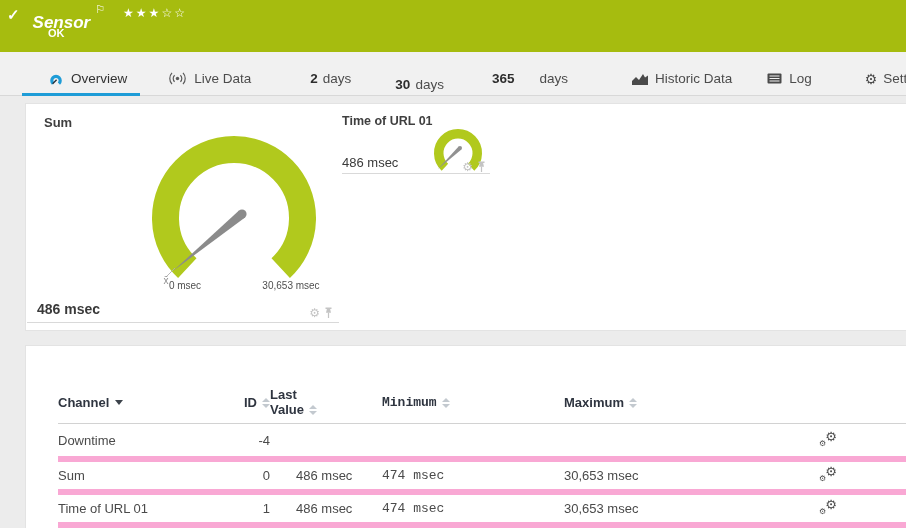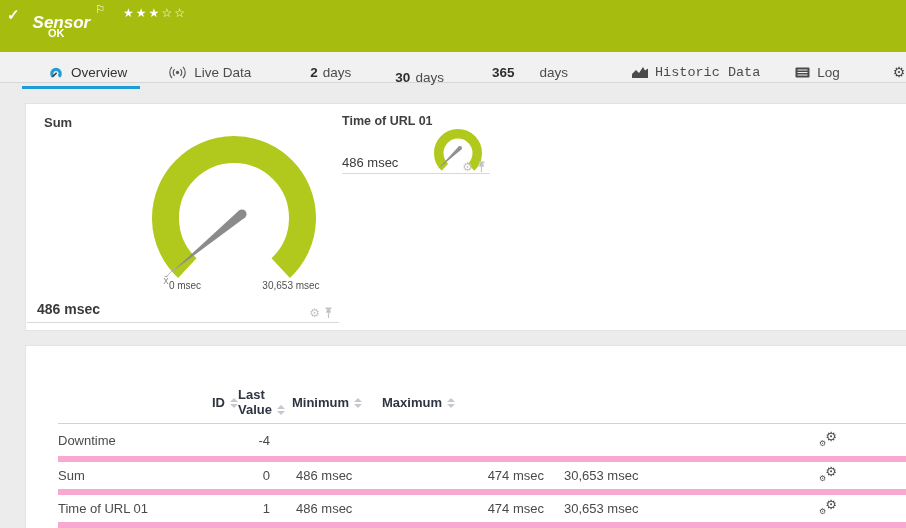--- a/index.html
+++ b/index.html
@@ -19,36 +19,36 @@
   .tb-line1 { position:absolute; left:7px; top:4px; display:flex; align-items:flex-start; }
   .tb-check { font-size:15px; font-weight:bold; margin-top:2px; }
   .tb-kind  { font-style:italic; font-size:17px; font-weight:700; margin-left:13px; margin-top:9px; }
   .tb-title { font-size:18px; font-weight:bold; margin-left:8px; }
   .tb-flag  { font-size:11px; margin-left:5px; margin-top:-1px; }
   .tb-stars { font-size:12px; letter-spacing:2px; margin-left:18px; margin-top:2px; cursor:pointer; }
   .tb-status { position:absolute; left:48px; top:27px; font-size:11px; font-weight:bold; }
 
   
   .tabbar {
-    position:absolute; left:0; top:52px; right:0; height:31px;
+    position:absolute; left:0; top:52px; right:0; height:44px;
     background:#f1f1f1; border-bottom:1px solid #d8d8d8;
     display:flex; align-items:center; padding-top:10px;
     font-size:13.5px; color:#4c4c4c;
   }
   .tab { display:flex; align-items:center; position:relative; cursor:pointer; white-space:nowrap; height:26px; }
   .tab .ticon { display:inline-flex; margin-right:7px; }
   .tab.active { color:#333; }
   .tab.active::after {
     content:""; position:absolute; left:-26px; right:-13px; bottom:-4px;
     height:3px; background:#1e9cd7;
   }
   .tab .num { font-weight:bold; color:#2e2e2e; margin-right:5px; }
   .tab .gearglyph { font-family:"DejaVu Sans", sans-serif; font-size:14px; color:#4a4a4a; margin-right:6px; }
   .m-ovw{margin-left:48px;} .m-ld{margin-left:41px;justify-content:center;} .m-2d{margin-left:59px;}
-  .m-30d{margin-left:44px;align-items:flex-end;} .m-365d{margin-left:48px;gap:20px;} .m-hd{margin-left:64px;font-family:Liberation Mono, monospace;}
+  .m-30d{margin-left:44px;align-items:flex-end;} .m-365d{margin-left:48px;gap:20px;} .m-hd{margin-left:64px;}
   .m-log{margin-left:35px;} .m-set{margin-left:53px;}
 
   
   .card {
     position:absolute; left:25px; right:0; background:#fff;
     border:1px solid #e3e3e3; border-right:none;
   }
   .card-gauges { top:103px; height:228px; }
   .card-table  { top:345px; height:190px; }
 
@@ -87,21 +87,21 @@
     color:#4a4a4a;
   }
   .t-head {
     color:#2f3540; font-weight:bold; border-bottom:1px solid #d2d2d2;
     min-height:42px; align-items:center;
   }
   .t-row.first { min-height:38px; }
   .c-id { text-align:right; }
   .c-last { padding-left:26px; }
   .t-head .c-last { padding-left:0; text-align:left; line-height:1.15; }
-  .c-min { text-align:right; padding-right:20px; }
+  .c-min { padding-right:20px;font-family:Liberation Mono, monospace; }
   .c-max { text-align:left; padding-right:10px; }
   .c-act { padding-left:55px; }
   .h-inner { display:inline-flex; align-items:center; }
   .c-min .h-inner, .c-max .h-inner { justify-content:flex-end; }
 
   .tri-down-dark {
     display:inline-block; width:0; height:0; margin-left:6px;
     border-left:4.5px solid transparent; border-right:4.5px solid transparent;
     border-top:5px solid #3c434b;
   }
@@ -234,20 +234,26 @@
       </svg>
     </div>
   </div>
 
 </section>
 
 <section class="card card-table">
   <div class="chan-table">
 
     <div class="t-row t-head">
+      <div class="c-chan">
+        <span class="h-inner">
+          <span>Channel</span>
+          <span class="tri-down-dark"></span>
+        </span>
+      </div>
       <div class="c-id">
         <span class="h-inner">
           <span>ID</span>
           <span class="sortpair">
               <span class="up"></span>
               <span class="down"></span>
             </span>
         </span>
       </div>
       <div class="c-last">

